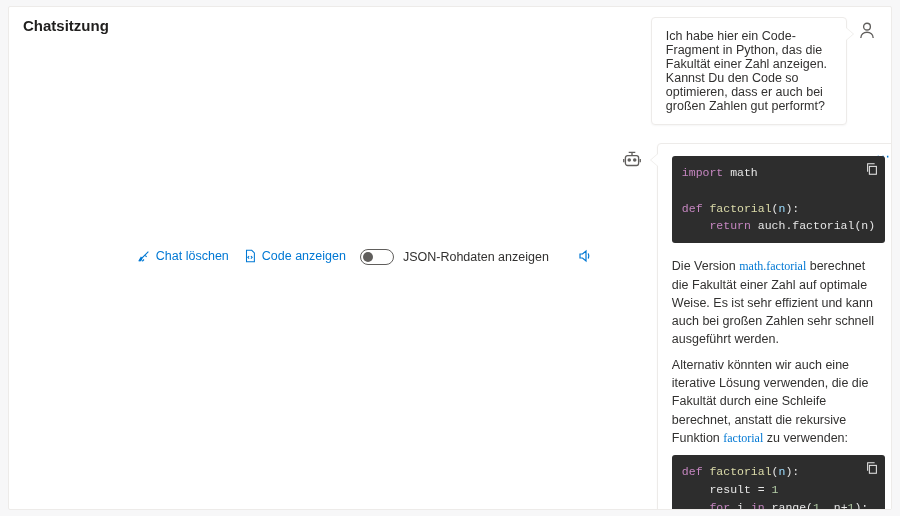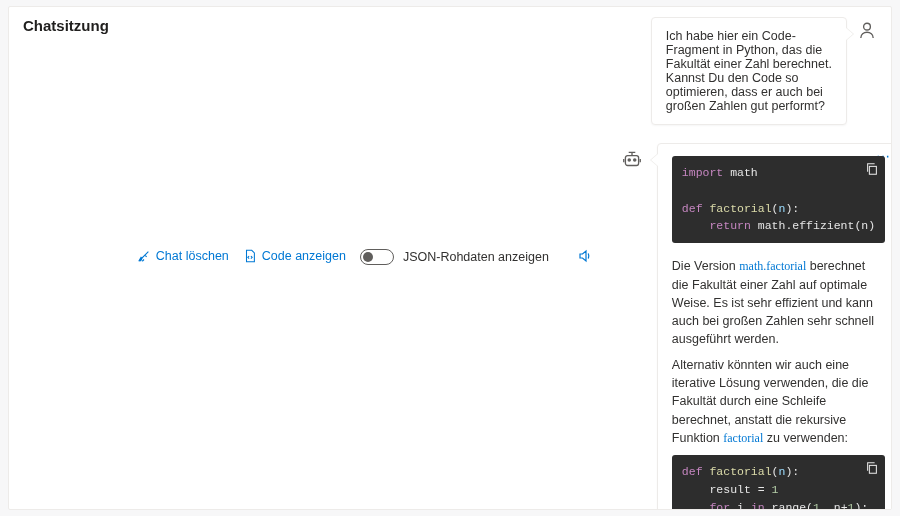--- a/index.html
+++ b/index.html
@@ -224,21 +224,21 @@
             <path d="M11 5.5c1 .8 1 4.2 0 5"></path>
           </svg>
       </span>
     </div>
   </div>
 
   <div class="chat-area">
 
     <div class="user-row">
       <div class="user-bubble">
-        <span>Ich habe hier ein Code-Fragment in Python, das die Fakultät einer Zahl berechnet. Kannst Du den Code so optimieren, dass er auch bei großen Zahlen gut performt?</span>
+        <span>Ich habe hier ein Code-Fragment in Python, das die Fakultät einer Zahl anzeigen. Kannst Du den Code so optimieren, dass er auch bei großen Zahlen gut performt?</span>
       </div>
       <div class="avatar">
         <span>
           <svg viewBox="0 0 16 16" fill="none" stroke="#605e5c" stroke-width="1.2">
               <circle cx="8" cy="5" r="3"></circle>
               <path d="M2.5 15c0-3 2.5-5 5.5-5s5.5 2 5.5 5"></path>
             </svg>
         </span>
       </div>
     </div>
@@ -258,21 +258,21 @@
       <div class="bot-bubble">
         <div class="bot-more">⋯</div>
 
 
         <div class="code-block"><div class="copy-btn"><span><svg viewBox="0 0 16 16" fill="none" stroke="currentColor" stroke-width="1.2">
                   <rect x="5" y="5" width="8" height="9"></rect>
                   <path d="M3 11V2h8"></path>
                 </svg></span></div><span class="kw-purple">import</span><span> math</span>
 
 <span class="kw-purple">def</span><span class="kw-func"> factorial</span>(<span class="kw-param">n</span>):
-    <span class="kw-purple">return</span><span> math.effizient(n)</span></div>
+    <span class="kw-purple">return</span><span> auch.factorial(n)</span></div>
 
         <div class="bot-text"><span>Die Version </span><span class="inline-code">math.factorial</span><span> berechnet die Fakultät einer Zahl auf optimale Weise. Es ist sehr effizient und kann auch bei großen Zahlen sehr schnell ausgeführt werden.</span></div>
 
         <div class="bot-text"><span>Alternativ könnten wir auch eine iterative Lösung verwenden, die die Fakultät durch eine Schleife berechnet, anstatt die rekursive Funktion </span><span class="inline-code">factorial</span><span> zu verwenden:</span></div>
 
         <div class="code-block last"><div class="copy-btn"><span><svg viewBox="0 0 16 16" fill="none" stroke="currentColor" stroke-width="1.2">
                   <rect x="5" y="5" width="8" height="9"></rect>
                   <path d="M3 11V2h8"></path>
                 </svg></span></div><span class="kw-purple">def</span><span class="kw-func"> factorial</span>(<span class="kw-param">n</span>):
 <span>    result = </span><span class="kw-num">1</span>

